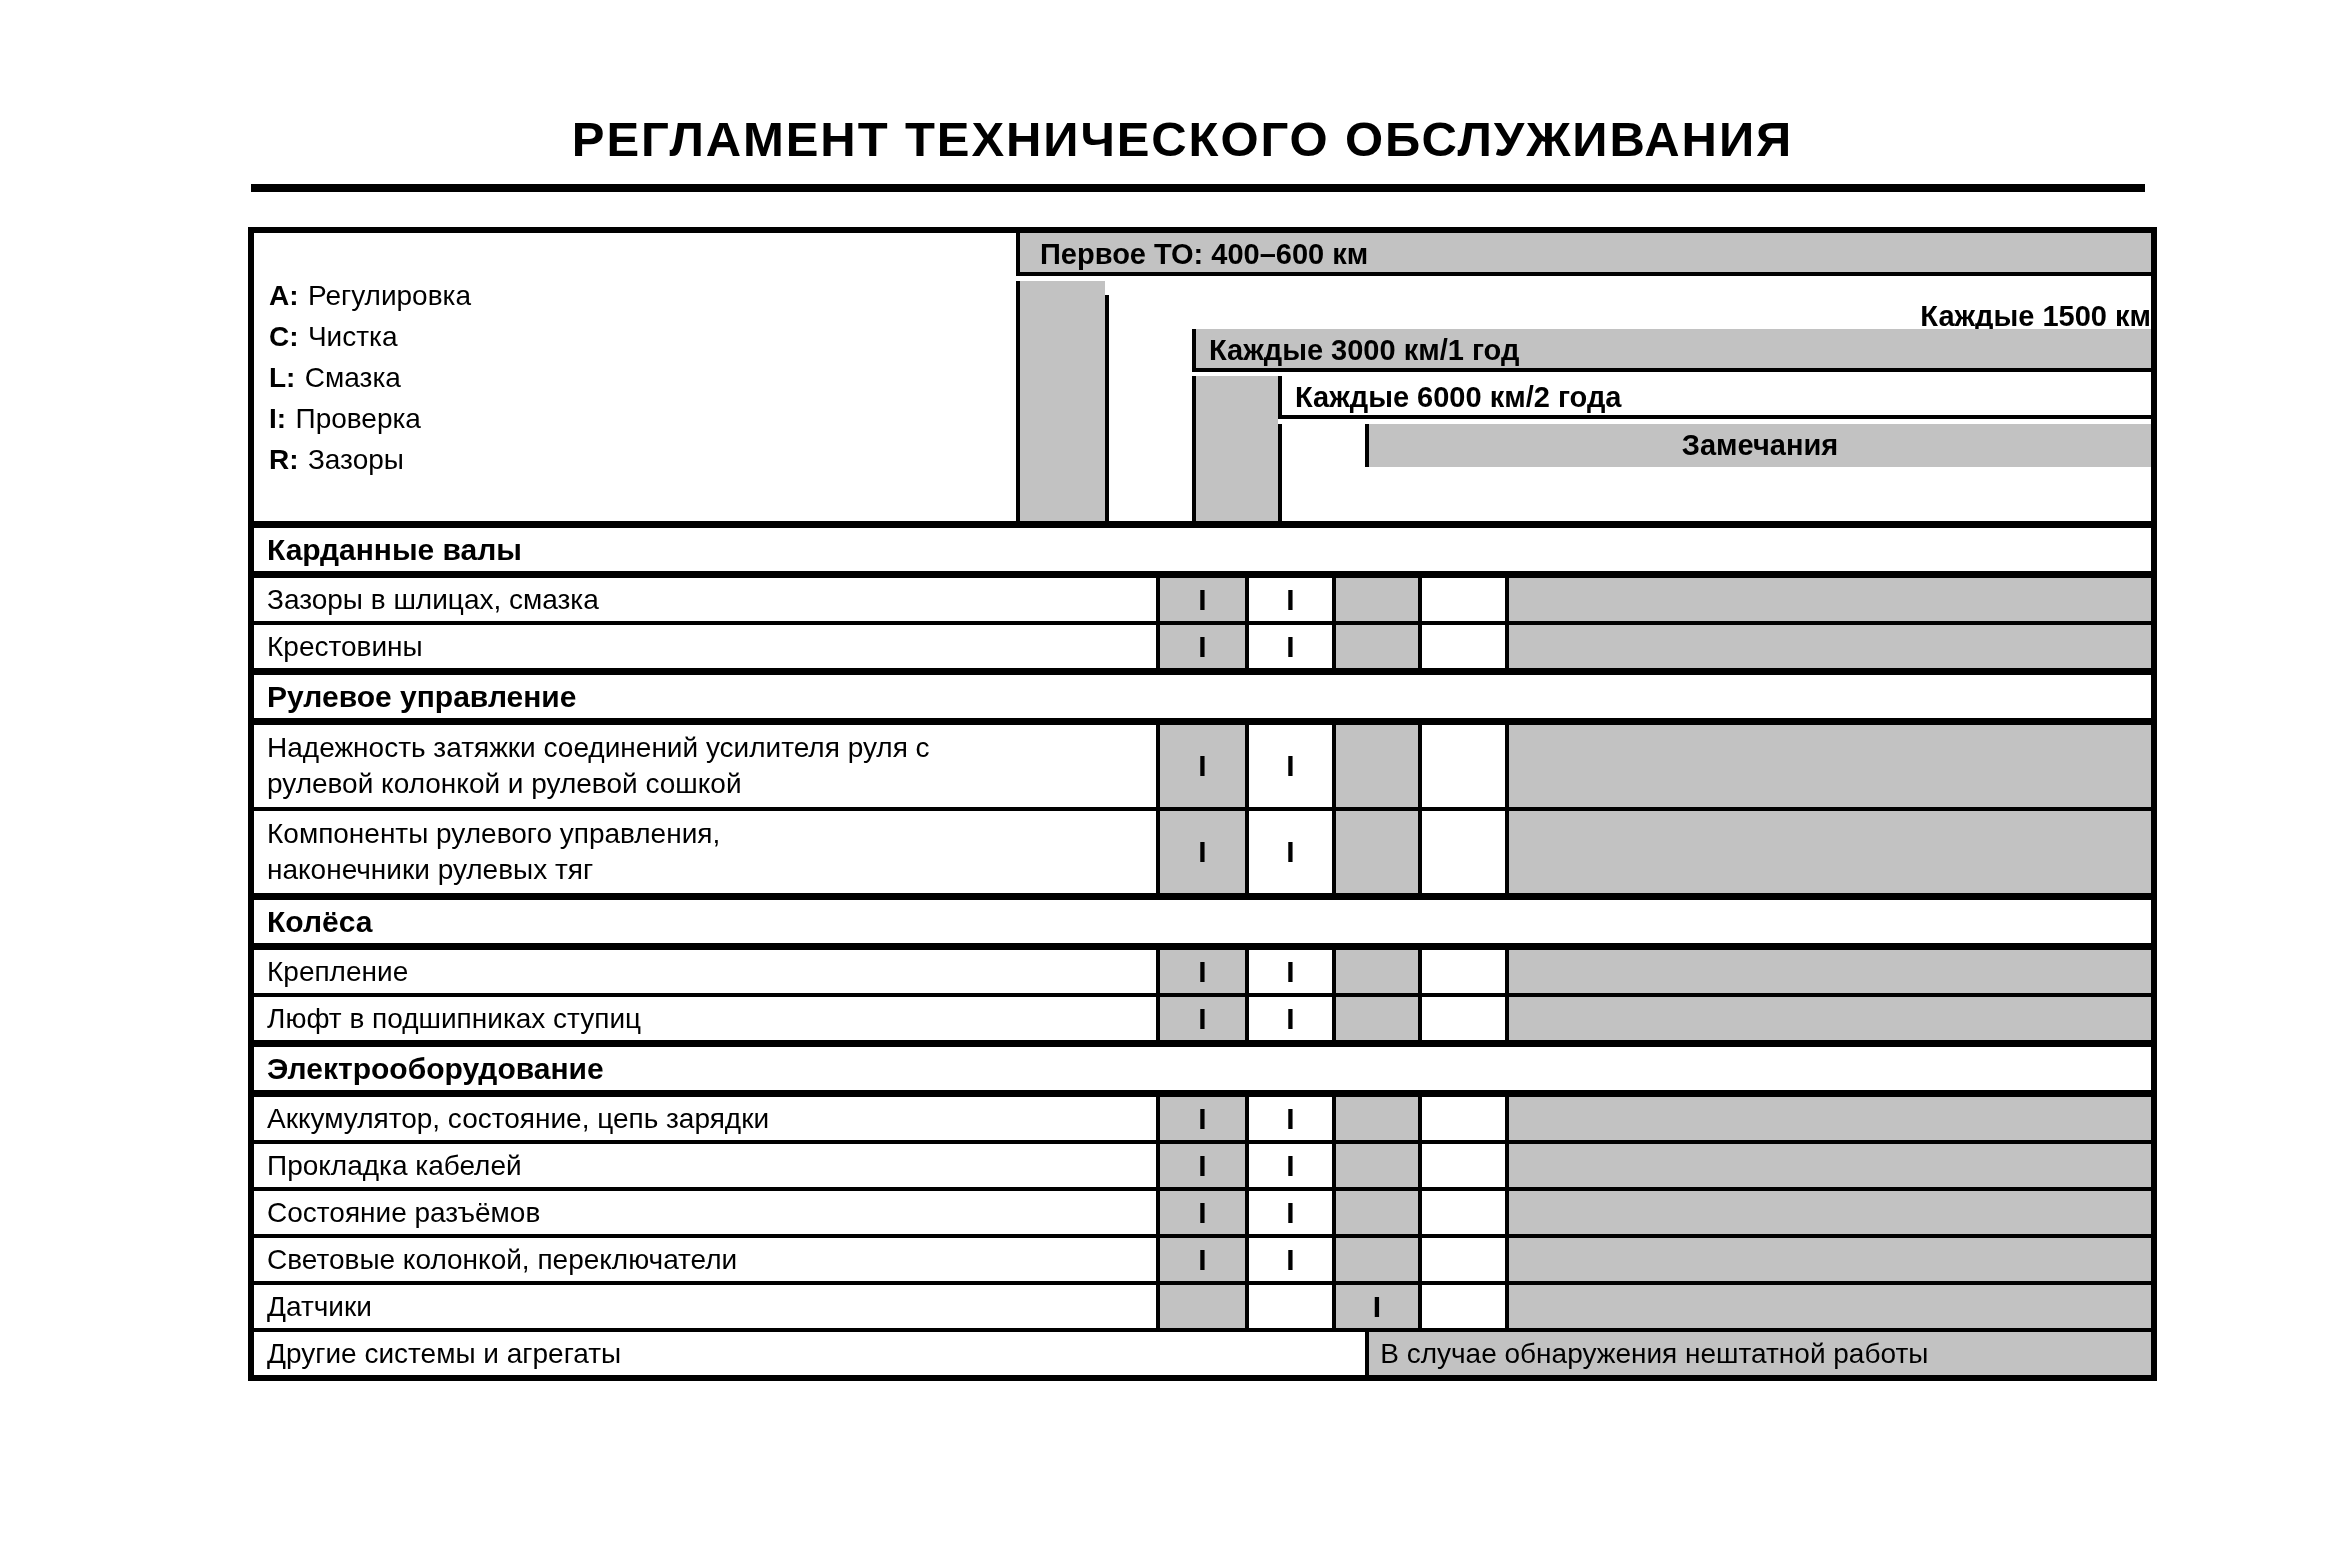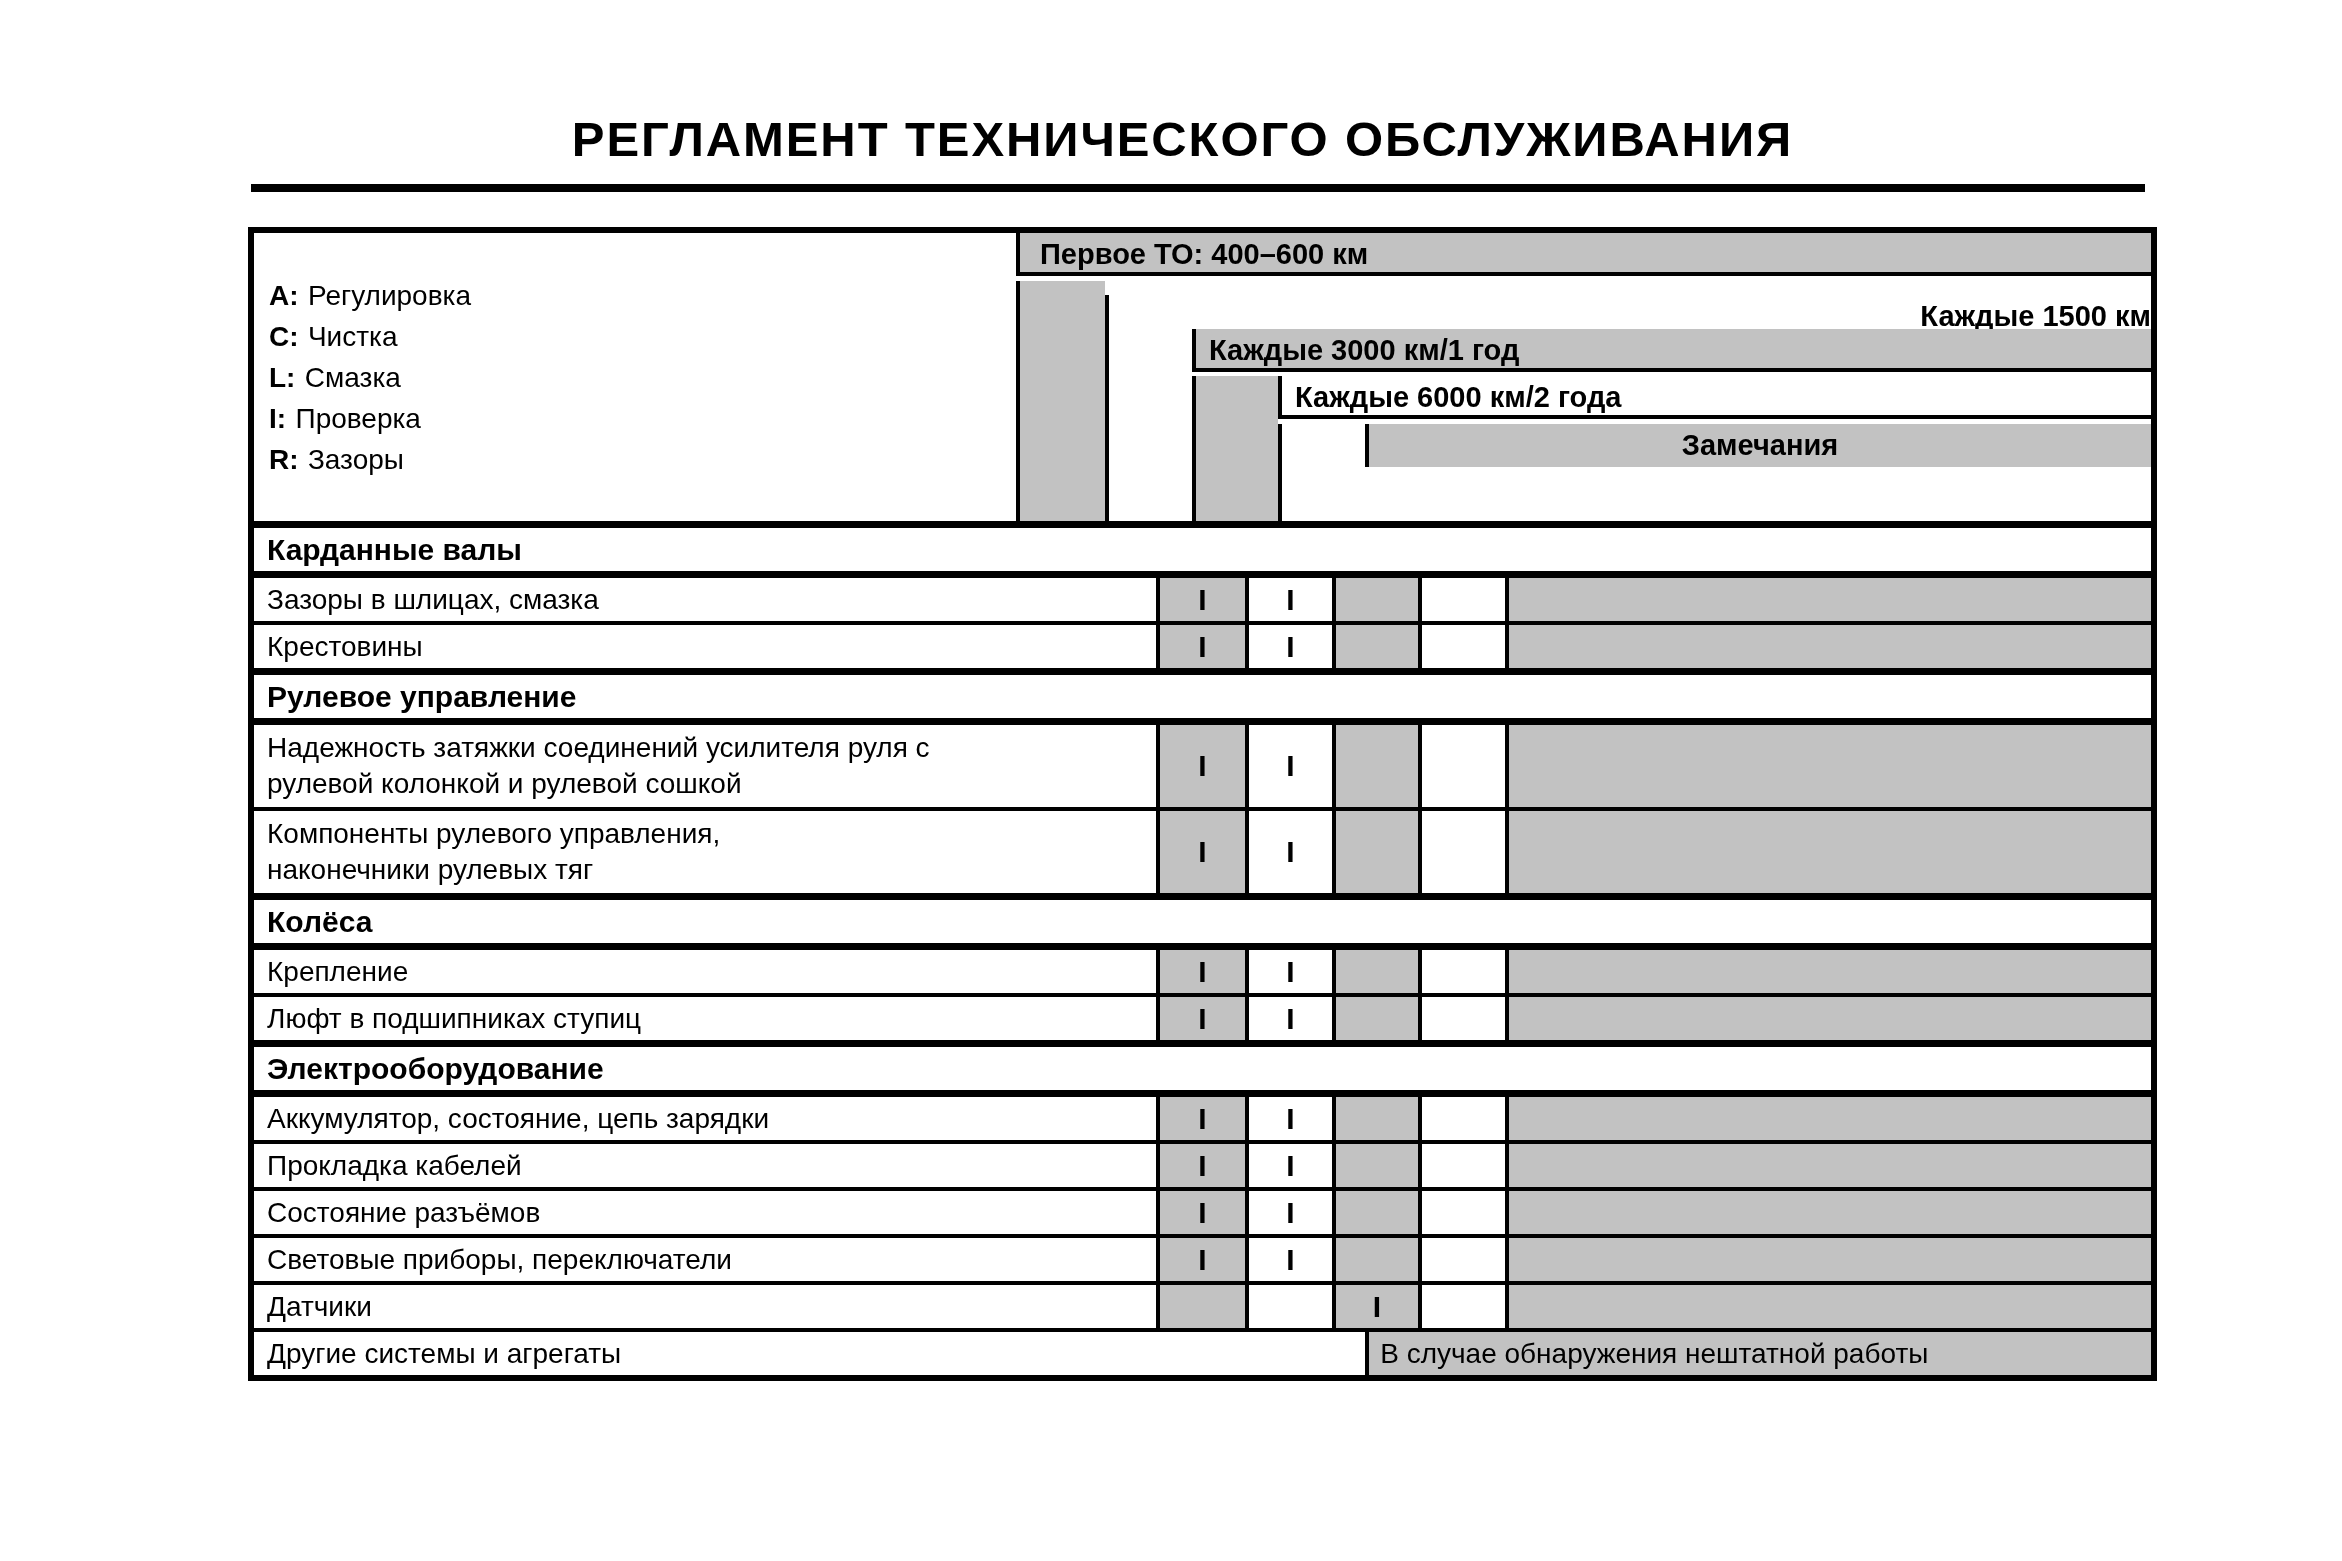--- a/index.html
+++ b/index.html
@@ -187,21 +187,21 @@
     </div>
     <div class="row">
       <div class="cell desc">Состояние разъёмов</div>
       <div class="cell m c1">I</div>
       <div class="cell m c2">I</div>
       <div class="cell m c3"></div>
       <div class="cell m c4"></div>
       <div class="cell note"></div>
     </div>
     <div class="row">
-      <div class="cell desc">Световые приборы, переключатели</div>
+      <div class="cell desc">Световые колонкой, переключатели</div>
       <div class="cell m c1">I</div>
       <div class="cell m c2">I</div>
       <div class="cell m c3"></div>
       <div class="cell m c4"></div>
       <div class="cell note"></div>
     </div>
     <div class="row">
       <div class="cell desc">Датчики</div>
       <div class="cell m c1"></div>
       <div class="cell m c2"></div>

